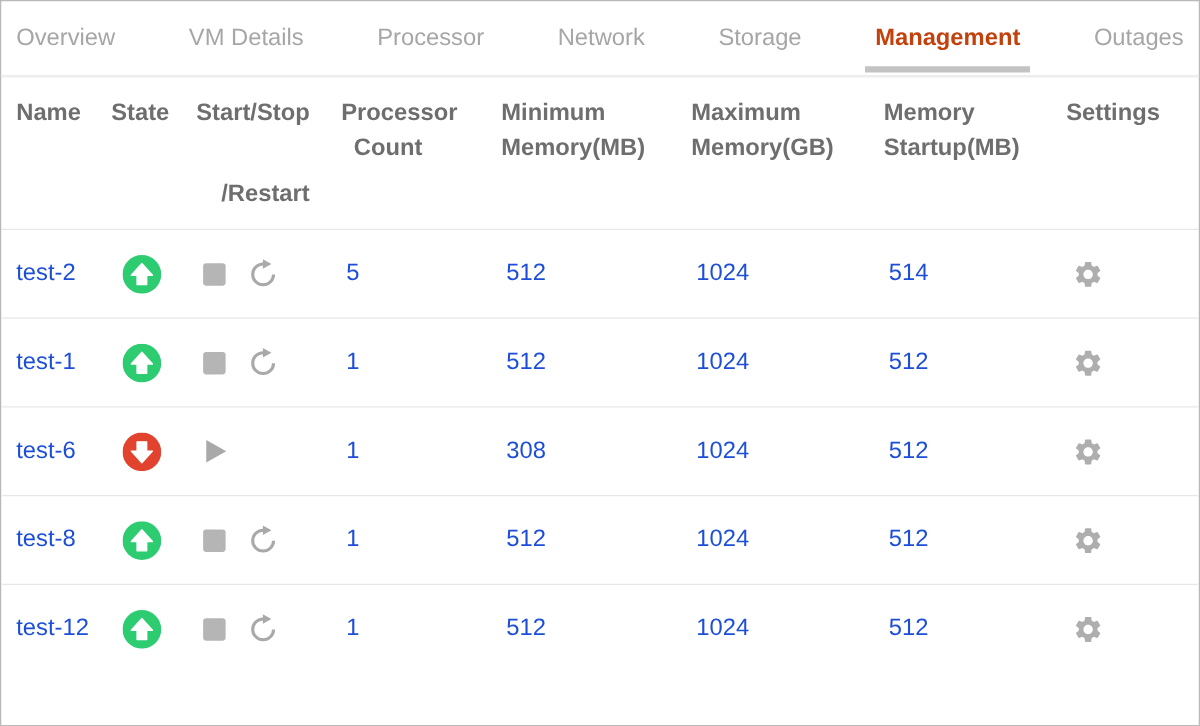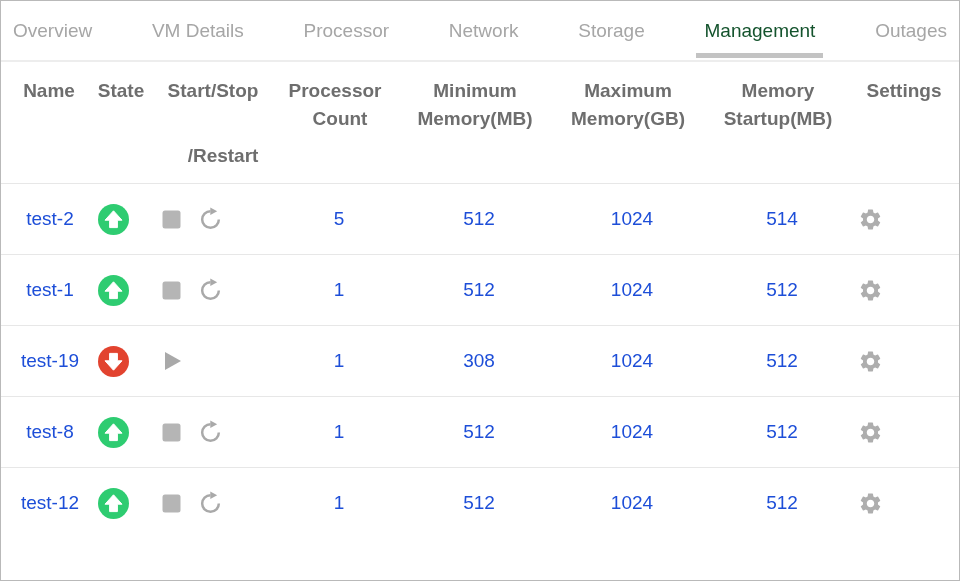--- a/index.html
+++ b/index.html
@@ -12,37 +12,37 @@
 
   
   .tabs {
     display:flex; align-items:center; justify-content:space-between;
     height:61px; padding:0 12px; border-bottom:2px solid #ededed;gap:46px;
   }
   .tab {
     position:relative; display:flex; align-items:center; height:100%;
     font-size:19px; color:#a6a6a6; cursor:pointer; white-space:nowrap;
   }
-  .tab.active { color:#14532d; font-weight:normal; }
+  .tab.active { color:#c2410c; font-weight:bold; }
   .tab.active::after {
     content:""; position:absolute; left:-8px; right:-8px; bottom:2px;
     height:5px; background:#c3c3c3;
   }
 
   
   .section-head {
     padding:27px 14px 17px 14px; font-size:23px; color:#1c1c1c;
     border-bottom:1px solid #d9d9d9;
   }
 
   
   .grid-row {
     display:grid;
     grid-template-columns:76px 68px 116px 128px 152px 154px 146px 1fr;
-    padding-left:12px; align-items:center;text-align:center;
+    padding-left:12px; align-items:center;
   }
   .thead {
     color:#6e6e6e; font-weight:bold; font-size:19px; line-height:28px;
     padding-top:15px; padding-bottom:13px; align-items:start;
   }
   .thead .hcell { padding-right:4px; }
   .hline2 { display:block; }
   .hline2:empty { display:none; }
   .col-3 .hline2 { padding-left:20px;margin-top:37px; }
   .col-4 .hline2 { padding-left:10px; }
@@ -172,21 +172,21 @@
       <div class="cell-settings">
         <button class="action-btn" title="">
           <svg width="25" height="25" viewBox="0 0 24 24" fill="#aeaeae">
             <path d="M19.14 12.94c.04-.3.06-.61.06-.94 0-.32-.02-.64-.07-.94l2.03-1.58a.49.49 0 0 0 .12-.61l-1.92-3.32a.488.488 0 0 0-.59-.22l-2.39.96c-.5-.38-1.03-.7-1.62-.94l-.36-2.54a.484.484 0 0 0-.48-.41h-3.84c-.24 0-.43.17-.47.41l-.36 2.54c-.59.24-1.13.57-1.62.94l-2.39-.96c-.22-.08-.47 0-.59.22L2.74 8.87c-.12.21-.08.47.12.61l2.03 1.58c-.05.3-.09.63-.09.94s.02.64.07.94l-2.03 1.58a.49.49 0 0 0-.12.61l1.92 3.32c.12.22.37.29.59.22l2.39-.96c.5.38 1.03.7 1.62.94l.36 2.54c.05.24.24.41.48.41h3.84c.24 0 .44-.17.47-.41l.36-2.54c.59-.24 1.13-.56 1.62-.94l2.39.96c.22.08.47 0 .59-.22l1.92-3.32c.12-.22.07-.47-.12-.61l-2.01-1.58zM12 15.6c-1.98 0-3.6-1.62-3.6-3.6s1.62-3.6 3.6-3.6 3.6 1.62 3.6 3.6-1.62 3.6-3.6 3.6z"></path>
           </svg>
         </button>
       </div>
     </div>
 
     <div class="grid-row vm-row" data-state="stopped">
-      <div class="cell-name">test-19</div>
+      <div class="cell-name">test-6</div>
       <div class="cell-state">
 
         <span class="icon state-icon state-down">
           <svg width="31" height="31" viewBox="0 0 31 31">
             <circle cx="15.5" cy="15.5" r="15.5" fill="#e2432f"></circle>
             <path d="M15.5 24.2 L7 14.8 H11.6 V7.4 H19.4 V14.8 H24 Z" fill="#fff" stroke="#fff" stroke-width="1" stroke-linejoin="round"></path>
           </svg>
         </span>
       </div>
       <div class="cell-actions">

